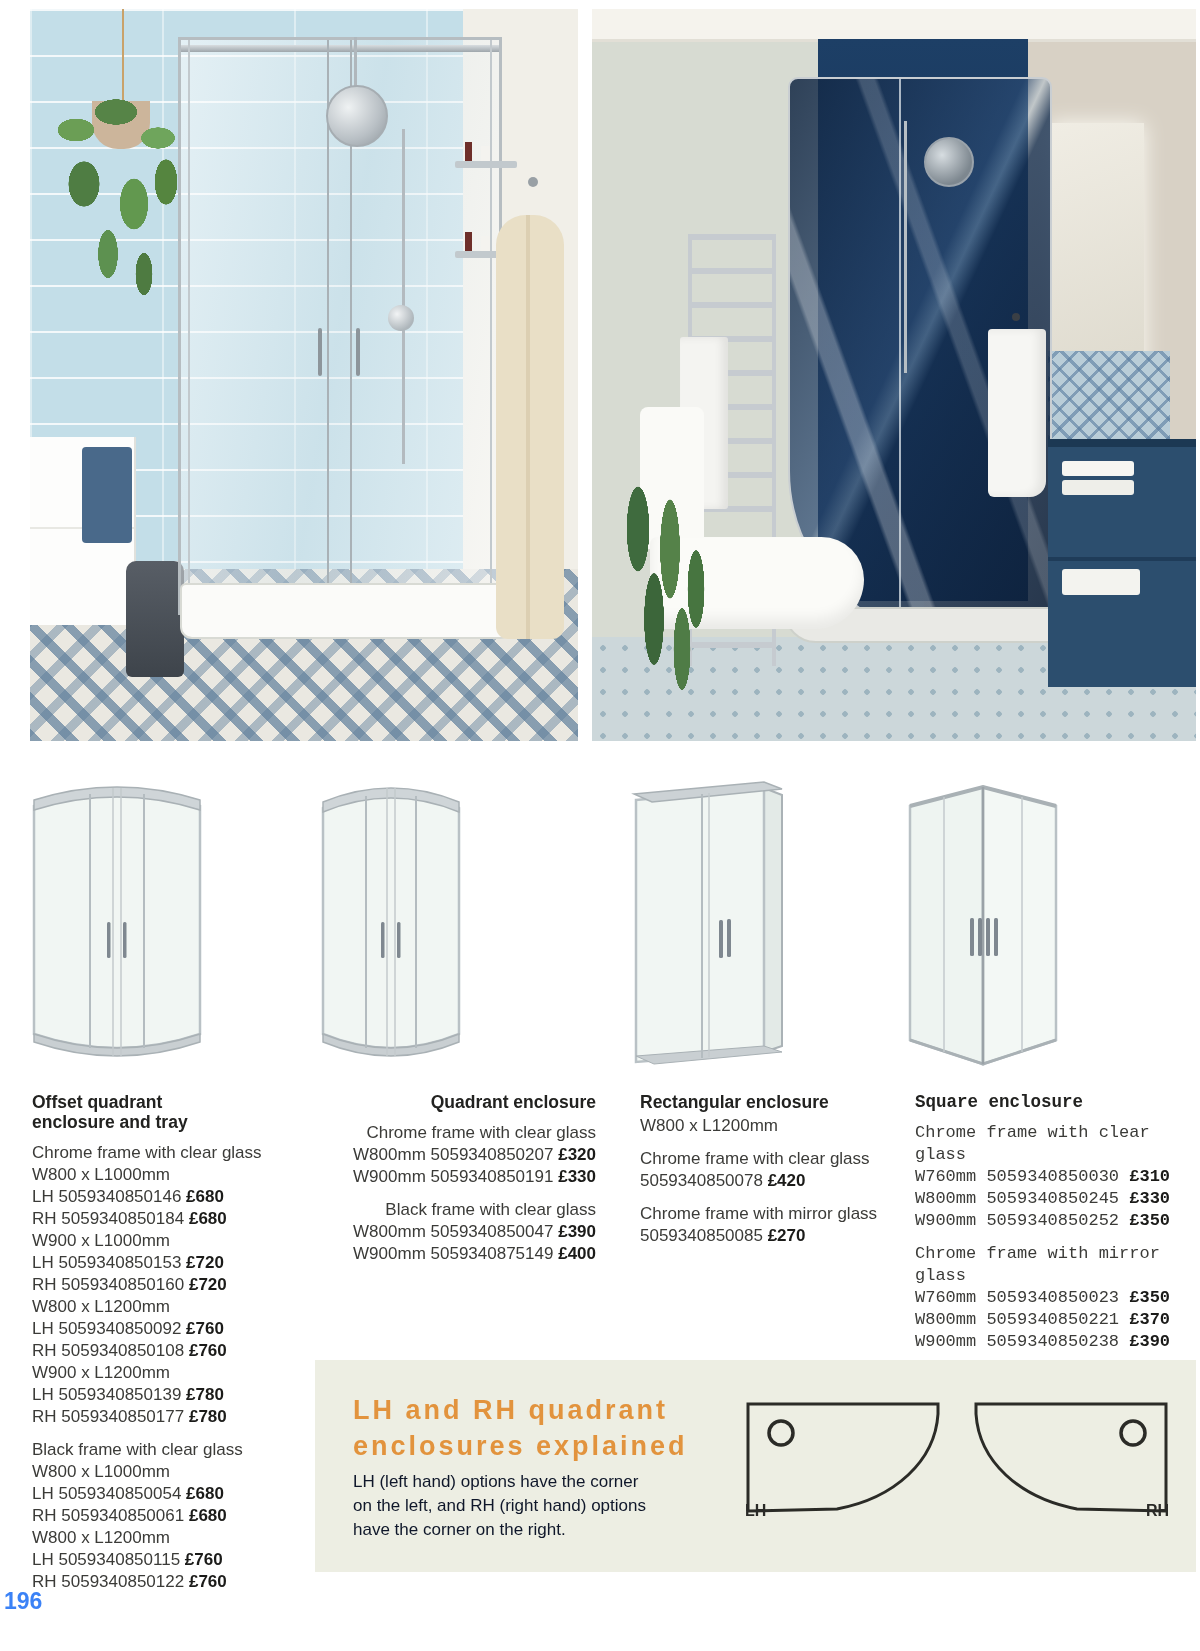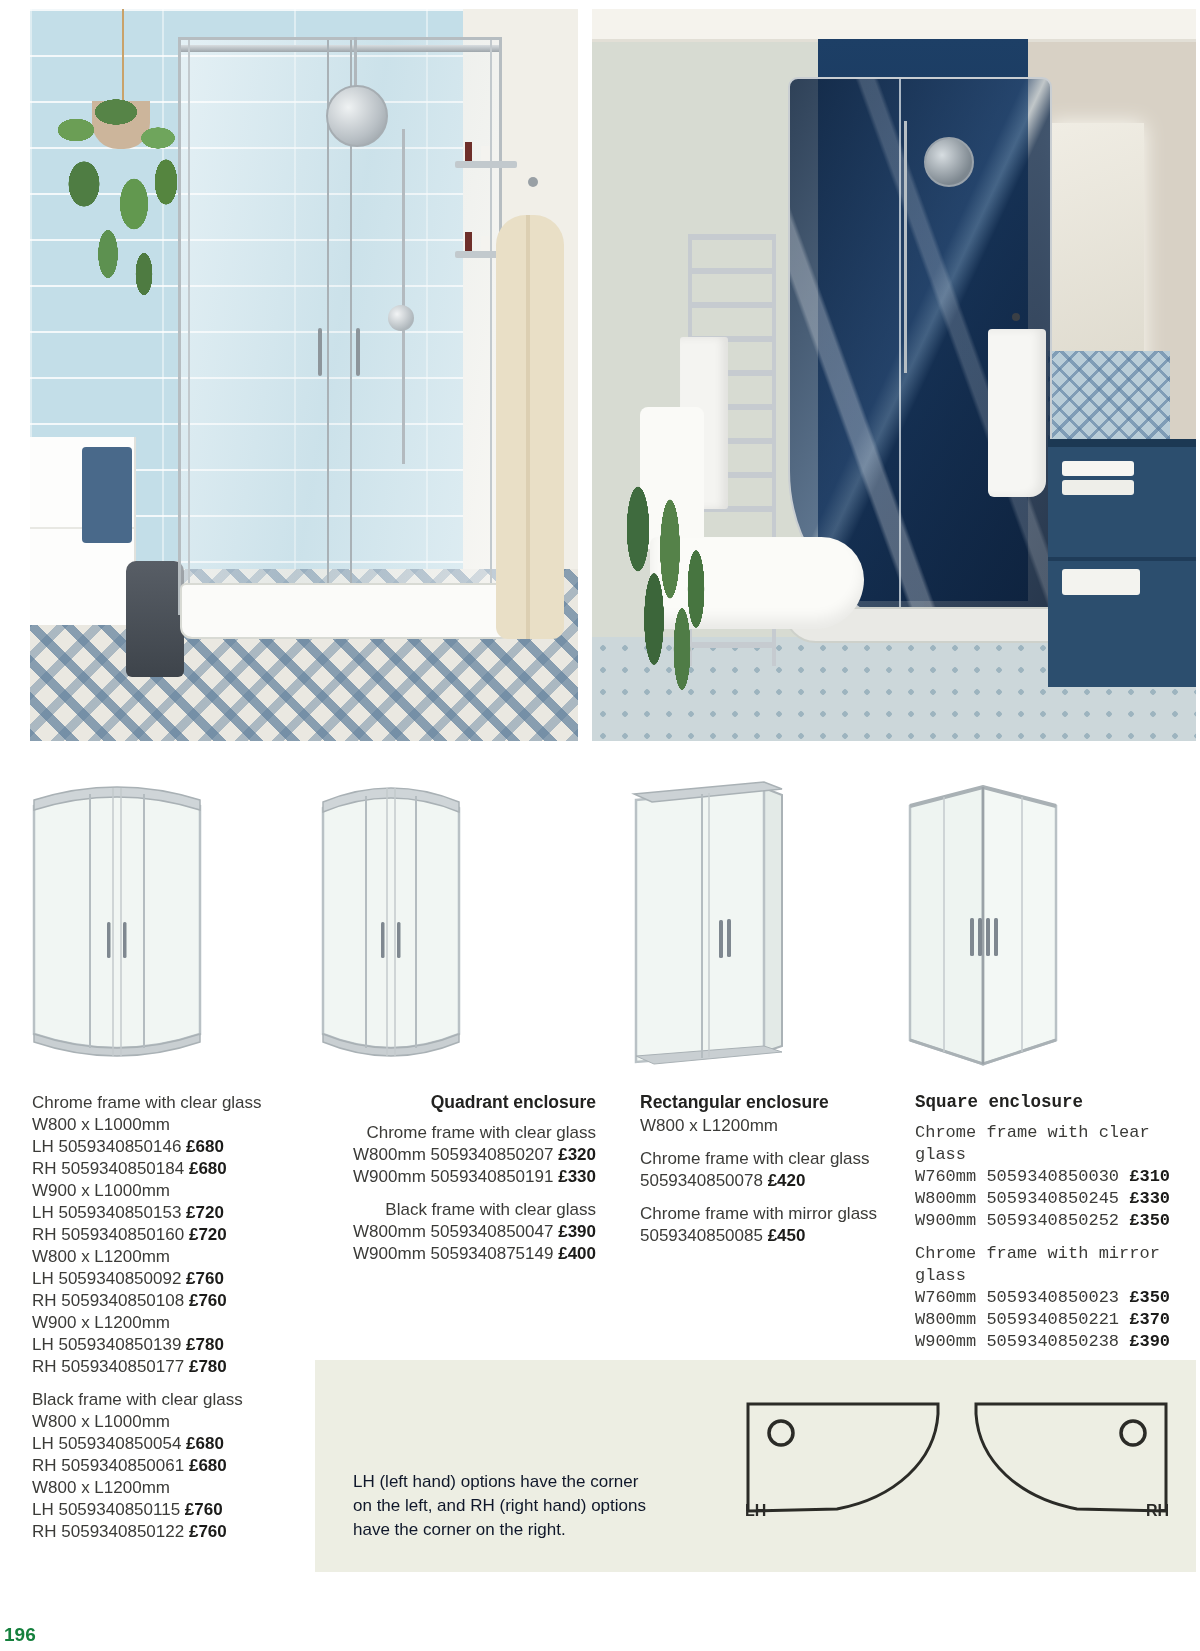--- a/index.html
+++ b/index.html
@@ -132,21 +132,21 @@
      letter-spacing:3px;color:#e2933d;}
   #explainer .ex-body{position:absolute;left:38px;top:110px;font-size:17px;line-height:24px;color:#0f172a;}
   .diag{position:absolute;top:41px;width:196px;height:112px;}
   #diag-lh{left:430px;}
   #diag-rh{left:658px;}
   .diag-label{position:absolute;top:142px;width:196px;font-size:16px;font-weight:bold;color:#2a2a27;}
   #label-lh{left:430px;text-align:left;}
   #label-rh{left:658px;text-align:right;}
 
   
-  #page-number{position:absolute;left:4px;top:1624px;font-size:19px;font-weight:bold;color:#15803d;}
+  #page-number{position:absolute;left:4px;top:1588px;font-size:23px;font-weight:bold;color:#3b82f6;}
 </style>
 </head>
 <body>
 
 <div class="page">
 
   <div class="photo" id="photo-left">
     <div class="lp-tiles"></div>
     <div class="lp-wall"></div>
     <div class="lp-floor"></div>
@@ -251,20 +251,24 @@
       <path d="M118,27 L118,282" stroke="#c3cacd" stroke-width="1.5"></path>
       <rect x="66" y="148" width="4" height="38" rx="1.5" fill="#7f8890"></rect>
       <rect x="74" y="148" width="4" height="38" rx="1.5" fill="#7f8890"></rect>
       <rect x="82" y="148" width="4" height="38" rx="1.5" fill="#7f8890"></rect>
       <rect x="90" y="148" width="4" height="38" rx="1.5" fill="#7f8890"></rect>
     </svg>
   </div>
 
   <div id="products">
       <div class="product-col c1">
+        <div class="product-title">
+          <div>Offset quadrant</div>
+          <div>enclosure and tray</div>
+        </div>
         <p class="para">
           <span class="line">Chrome frame with clear glass</span>
           <span class="line">W800 x L1000mm</span>
           <span class="line">LH 5059340850146 <b class="price">£680</b></span>
           <span class="line">RH 5059340850184 <b class="price">£680</b></span>
           <span class="line">W900 x L1000mm</span>
           <span class="line">LH 5059340850153 <b class="price">£720</b></span>
           <span class="line">RH 5059340850160 <b class="price">£720</b></span>
           <span class="line">W800 x L1200mm</span>
           <span class="line">LH 5059340850092 <b class="price">£760</b></span>
@@ -304,21 +308,21 @@
         </div>
         <p class="para">
           <span class="line">W800 x L1200mm</span>
         </p>
         <p class="para">
           <span class="line">Chrome frame with clear glass</span>
           <span class="line">5059340850078 <b class="price">£420</b></span>
         </p>
         <p class="para">
           <span class="line">Chrome frame with mirror glass</span>
-          <span class="line">5059340850085 <b class="price">£450</b></span>
+          <span class="line">5059340850085 <b class="price">£270</b></span>
         </p>
       </div>
       <div class="product-col c4">
         <div class="product-title">
           <div>Square enclosure</div>
         </div>
         <p class="para">
           <span class="line">Chrome frame with clear glass</span>
           <span class="line">W760mm 5059340850030 <b class="price">£310</b></span>
           <span class="line">W800mm 5059340850245 <b class="price">£330</b></span>
@@ -327,20 +331,24 @@
         <p class="para">
           <span class="line">Chrome frame with mirror glass</span>
           <span class="line">W760mm 5059340850023 <b class="price">£350</b></span>
           <span class="line">W800mm 5059340850221 <b class="price">£370</b></span>
           <span class="line">W900mm 5059340850238 <b class="price">£390</b></span>
         </p>
       </div>
     </div>
 
   <div id="explainer" style="background: rgb(237, 238, 227);">
+    <div class="ex-title" style="color: rgb(226, 147, 61);">
+      <div>LH and RH quadrant</div>
+      <div>enclosures explained</div>
+    </div>
     <div class="ex-body">
       <div>LH (left hand) options have the corner</div>
       <div>on the left, and RH (right hand) options</div>
       <div>have the corner on the right.</div>
     </div>
     <svg class="diag" id="diag-lh" viewBox="0 0 196 112">
       <path d="M3,110 L3,3 L193,3 L193,13 C190,60 150,97 92,108 L3,110" fill="none" stroke="#2b2b27" stroke-width="3"></path>
       <circle cx="36" cy="32" r="12" fill="none" stroke="#2b2b27" stroke-width="3.5"></circle>
     </svg>
     <svg class="diag" id="diag-rh" viewBox="0 0 196 112">

